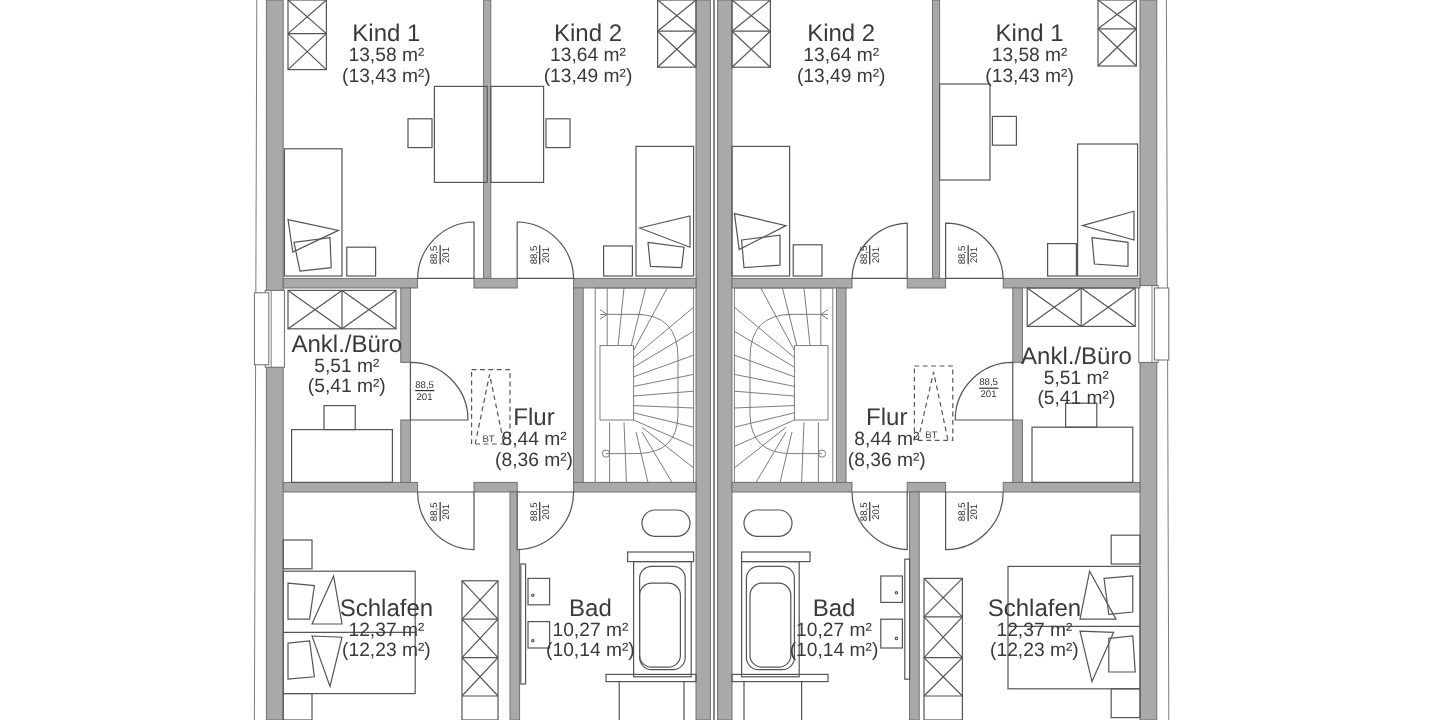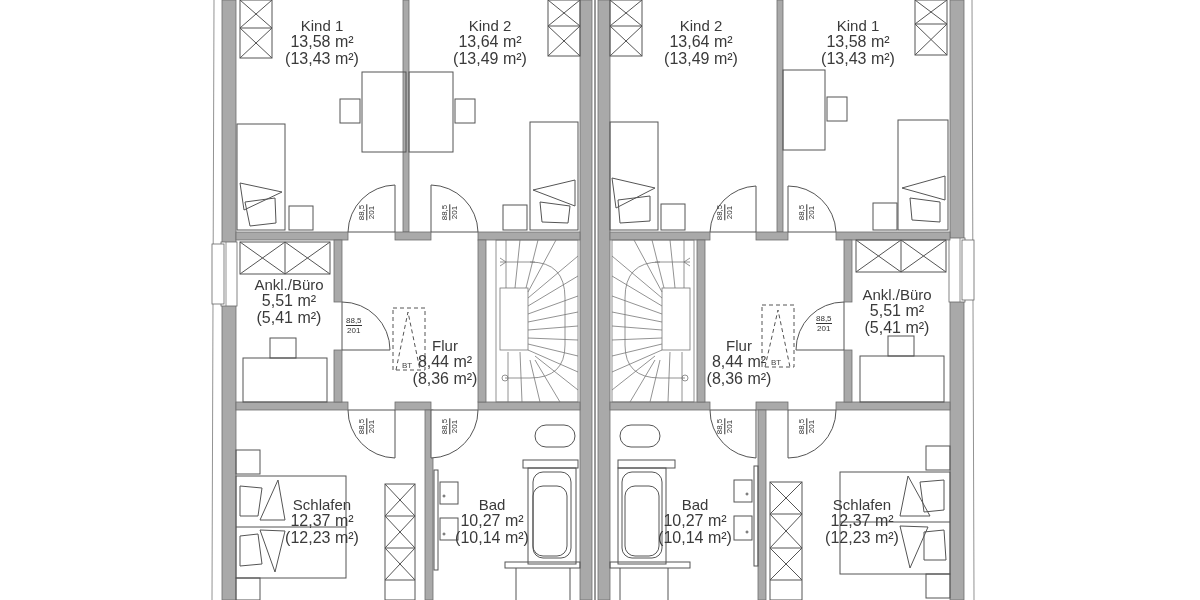--- a/index.html
+++ b/index.html
@@ -4,21 +4,21 @@
 <style>
   html,body{margin:0;padding:0;background:#ffffff;}
   body{width:1200px;height:600px;overflow:hidden;position:relative;font-family:"Liberation Sans",sans-serif;}
   svg{position:absolute;left:0;top:0;}
   .wall{fill:#a9a9a9;stroke:#6e6e6e;stroke-width:0.8;}
   .ln{fill:none;stroke:#555;stroke-width:1;}
   .thin{fill:none;stroke:#777;stroke-width:0.8;}
   .dash{fill:none;stroke:#555;stroke-width:1;stroke-dasharray:4 3;}
   .door{fill:#fff;stroke:#555;stroke-width:1;}
   .label{position:absolute;text-align:center;color:#3a3a3a;line-height:1.05;white-space:nowrap;transform:translateX(-50%);}
-  .rname{font-size:15px;display:block;}
+  .rname{font-size:20px;display:block;}
   .rarea{font-size:16px;display:block;}
   .dim{position:absolute;font-size:8px;color:#333;line-height:9px;text-align:center;}
   .dim.rot{transform:rotate(-90deg);transform-origin:center;}
   .dim span{display:block;}
   .dim .num{border-bottom:1px solid #333;}
   .bt{position:absolute;font-size:8px;color:#444;}
 </style>
 </head>
 <body>
 

